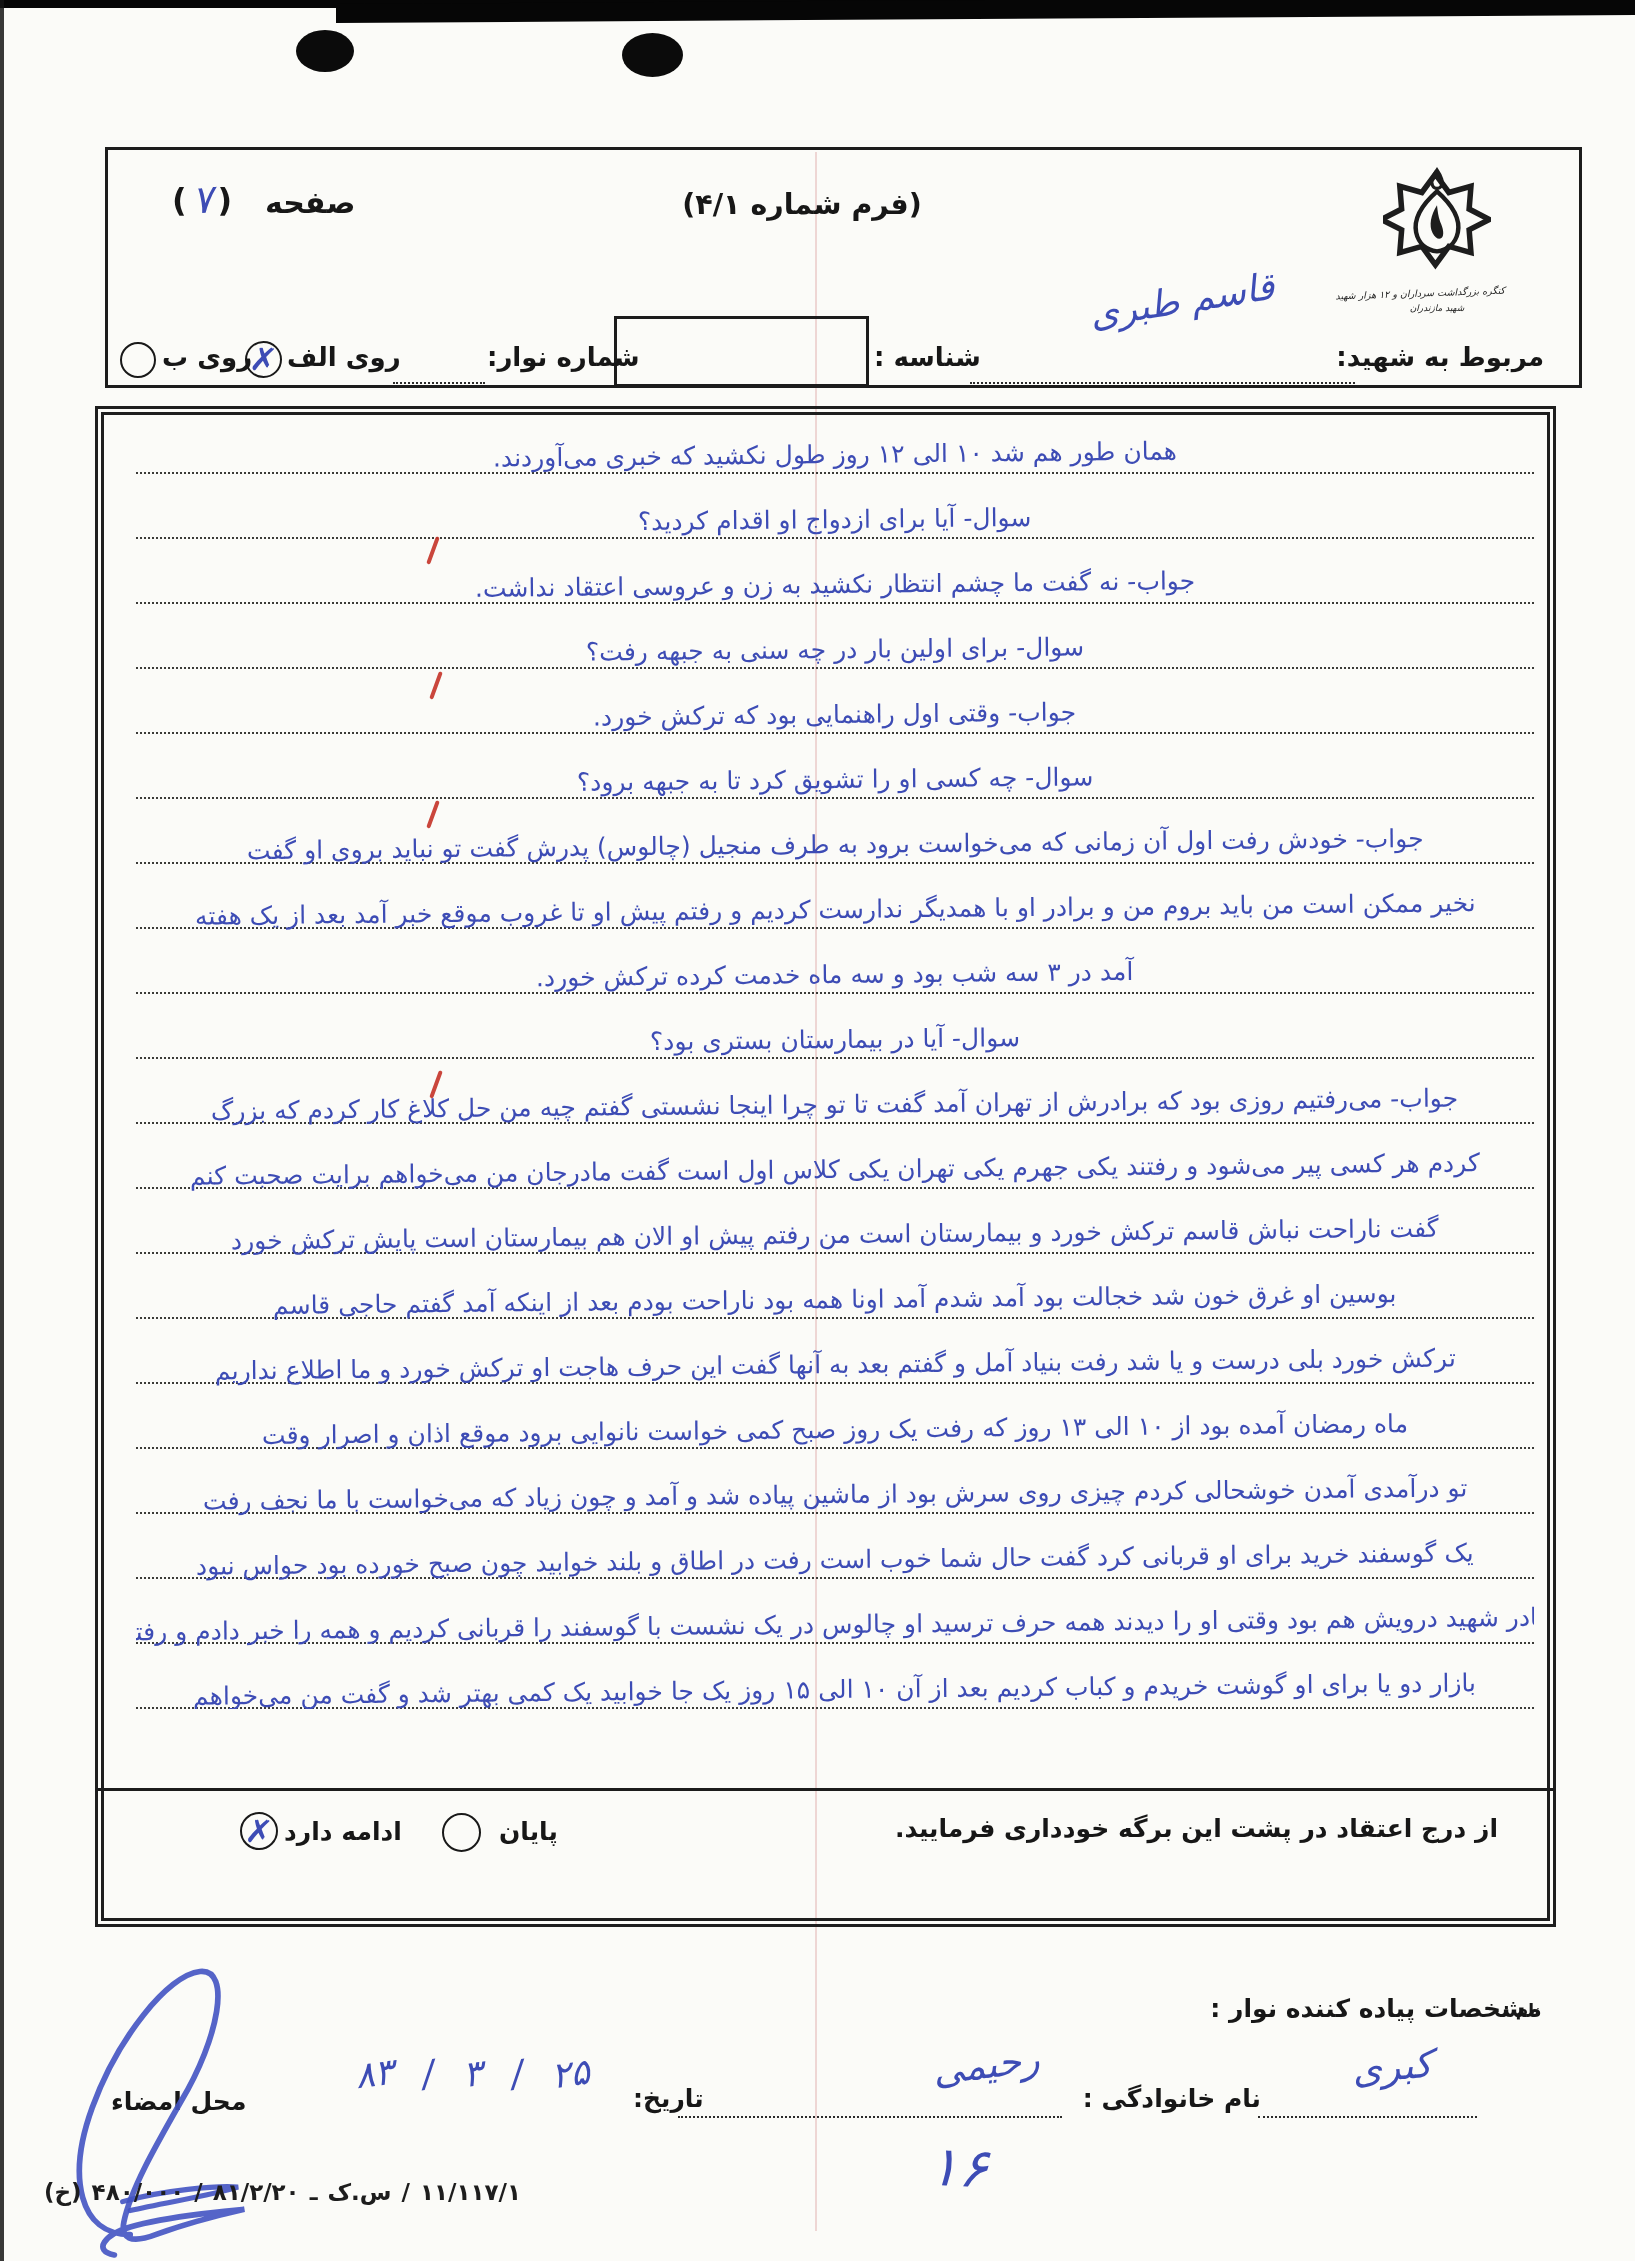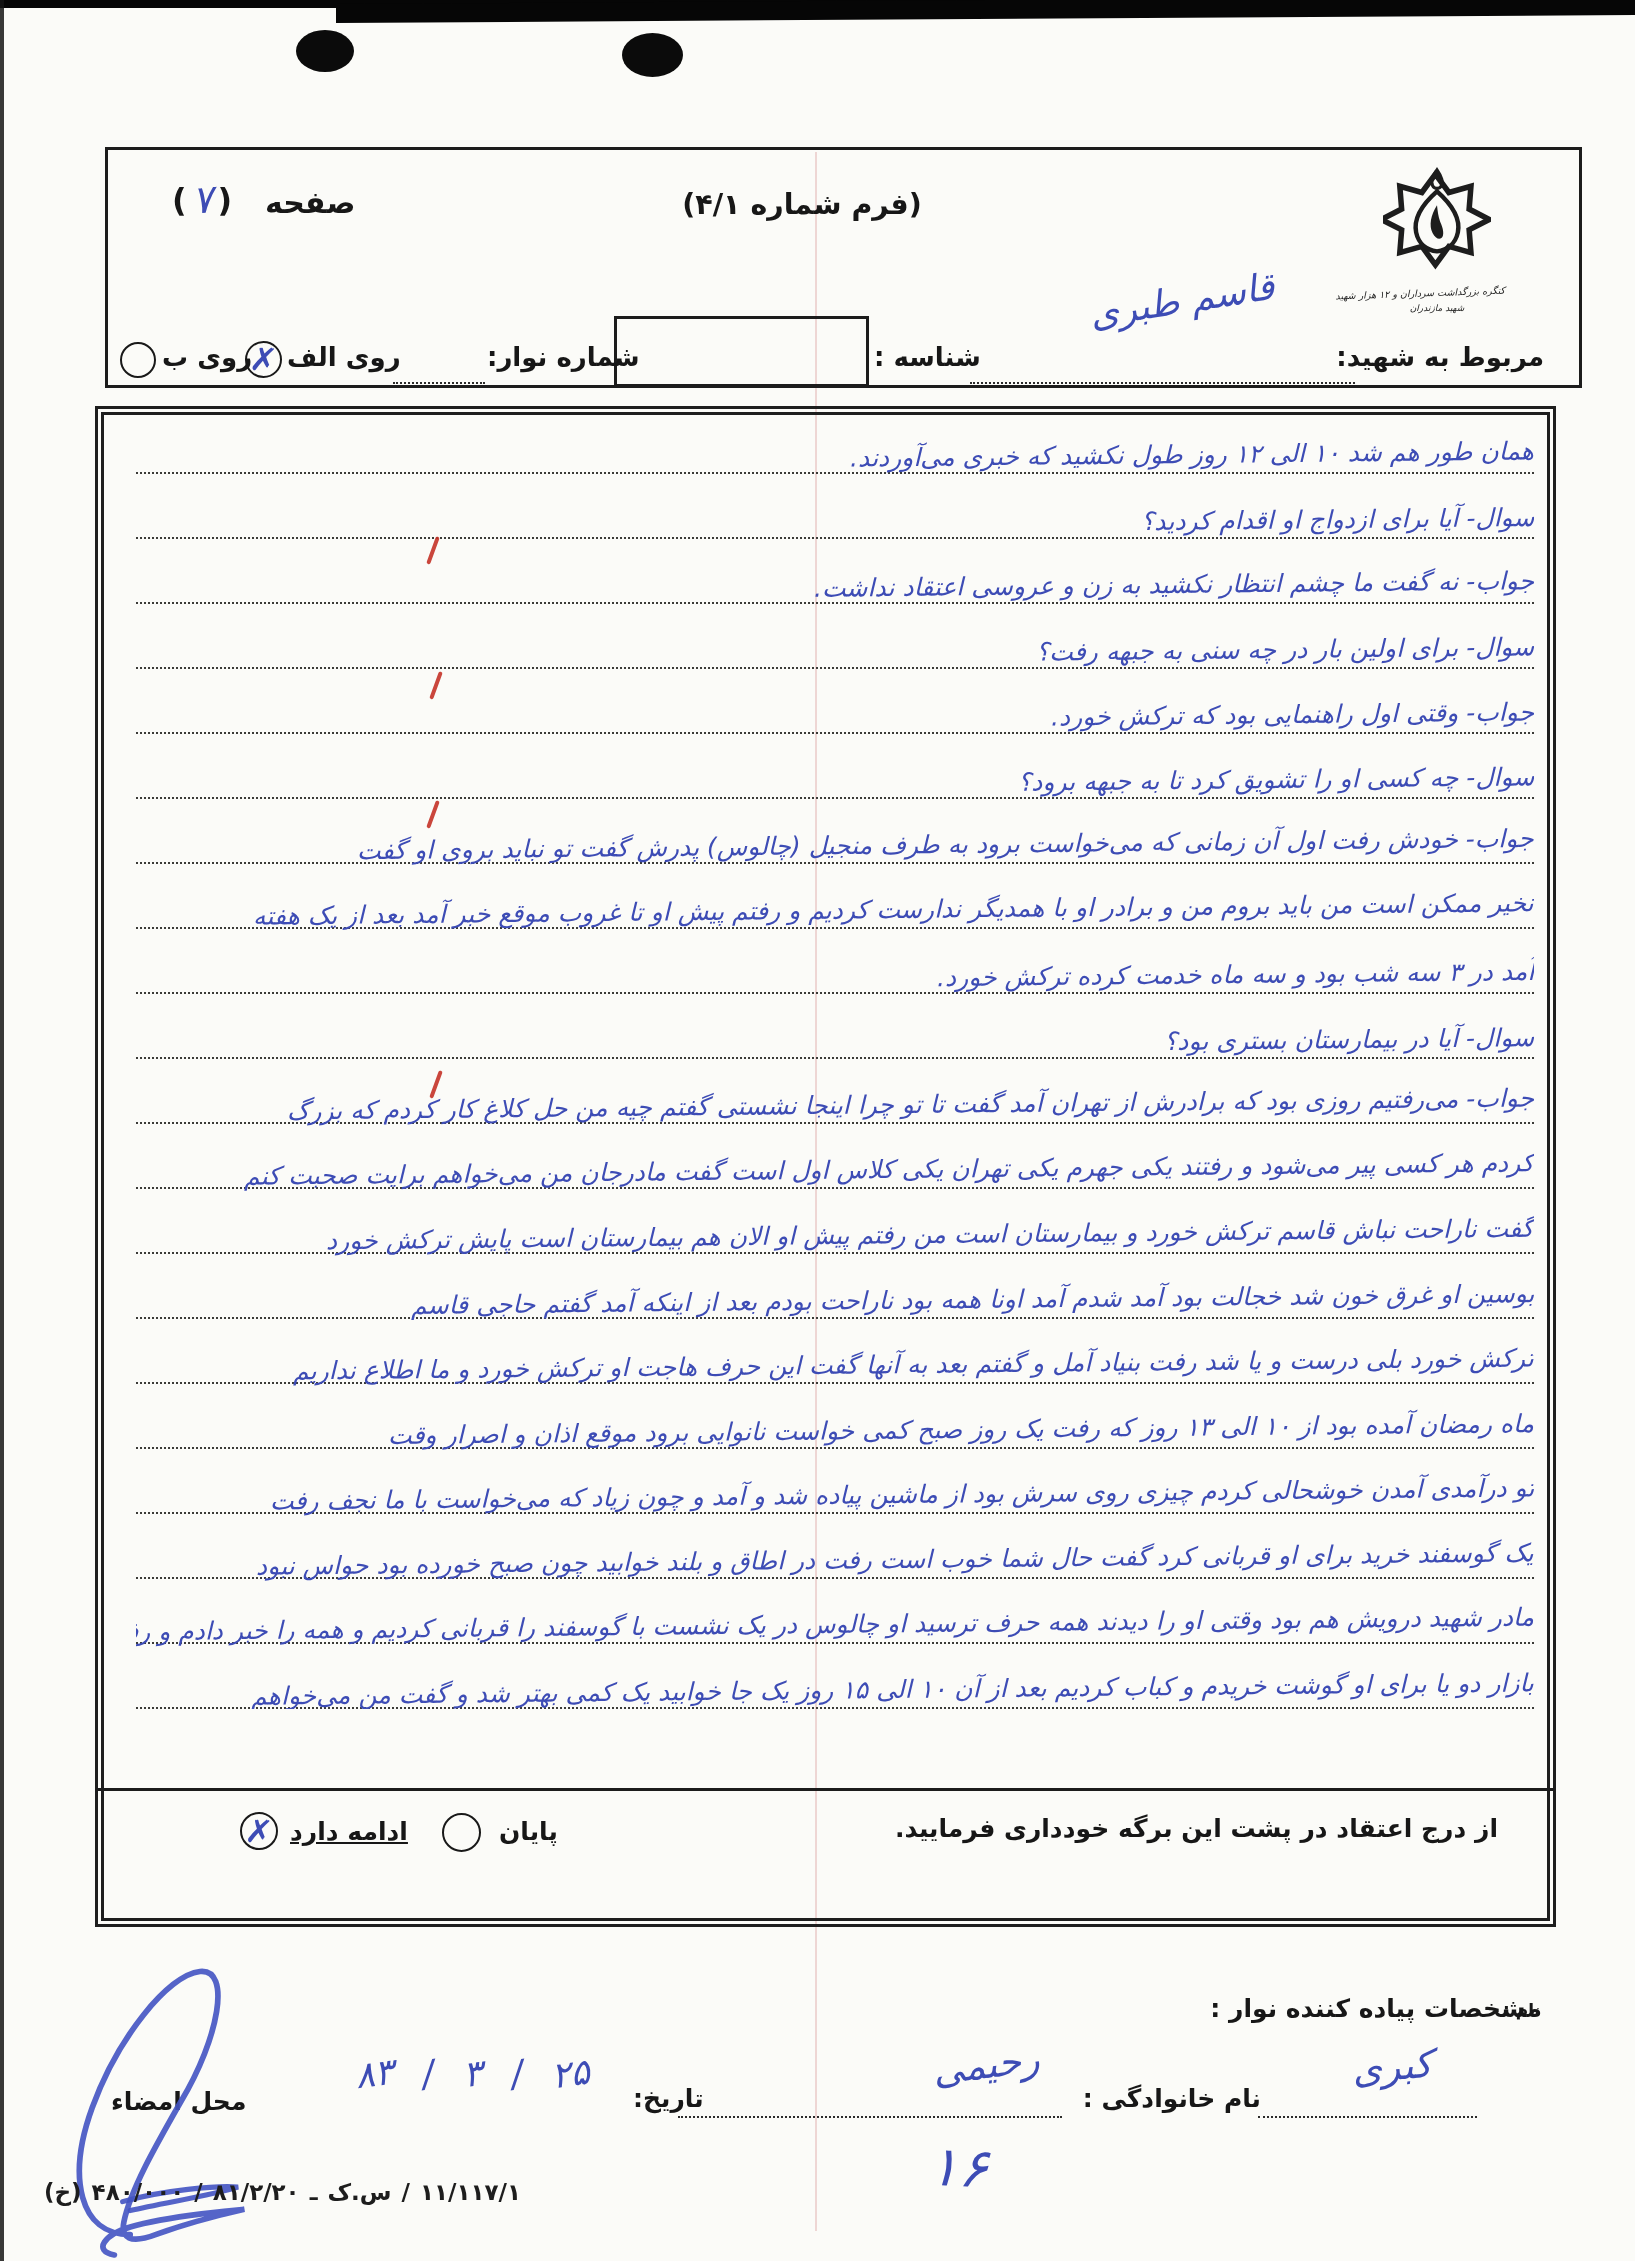--- a/index.html
+++ b/index.html
@@ -31,28 +31,28 @@
   
   .hrow{position:absolute;top:342px;font-size:26px;}
   .dotline{position:absolute;border-bottom:2.5px dotted #2c2c2c;height:0;}
   .shahid-name{position:absolute;left:1033px;top:279px;width:298px;text-align:center;font-size:37px;transform:rotate(-9deg);white-space:nowrap;}
   .id-box{position:absolute;left:614px;top:316px;width:255px;height:71px;border:3.2px solid #1c1c1c;box-sizing:border-box;}
   .ccircle{position:absolute;border:2.5px solid #191919;border-radius:50%;box-sizing:border-box;background:transparent;}
   .xmark{position:absolute;inset:0;display:flex;align-items:center;justify-content:center;color:#3d4cb5;font-size:33px;font-weight:bold;line-height:1;transform:rotate(6deg);}
   
   .main-frame{position:absolute;left:95px;top:406px;width:1461px;height:1521px;border:9.5px double #1e1e1e;box-sizing:border-box;}
   .rows{position:absolute;left:136px;top:409px;width:1398px;overflow:hidden;}
-  .wline{height:65px;display:flex;align-items:flex-end;justify-content:flex-start;border-bottom:2.5px dotted #3b3b38;box-sizing:border-box;
-         font-size:25px;line-height:1.15;white-space:nowrap;color:#3d4cb5;font-style:italic;letter-spacing:0.3px;padding-bottom:1.9px;}
+  .wline{height:65px;display:flex;align-items:flex-end;justify-content:center;border-bottom:2.5px dotted #3b3b38;box-sizing:border-box;
+         font-size:25px;line-height:1.15;white-space:nowrap;color:#3d4cb5;letter-spacing:0.3px;padding-bottom:1.9px;}
   .wline span{transform:rotate(-.6deg);}
   .redmark{position:absolute;width:4.4px;height:29px;background:#c43227;border-radius:2.5px;transform:rotate(20deg);opacity:.9;}
   .separator{position:absolute;left:96px;top:1788px;width:1458px;height:3.2px;background:#1c1c1c;}
   .backnote{position:absolute;right:138px;top:1814px;font-size:25px;}
   .endlbl{position:absolute;left:499px;top:1817px;font-size:25px;}
-  .contlbl{position:absolute;left:290px;top:1817px;font-size:25px;text-decoration:underline;}
+  .contlbl{position:absolute;left:284px;top:1817px;font-size:25px;}
   
   .transcriber-title{position:absolute;right:94px;top:1994px;font-size:25px;}
   .f-name{position:absolute;right:95px;top:2000px;font-size:17px;}
   .f-surname{position:absolute;right:375px;top:2084px;font-size:25px;}
   .f-date{position:absolute;left:593px;top:2084px;font-size:25px;margin-left:40px;}
   .f-sign{position:absolute;left:111px;top:2087px;font-size:25px;}
   .hname1{position:absolute;left:1303px;top:2045px;width:178px;text-align:center;font-size:38px;transform:rotate(-5deg);white-space:nowrap;}
   .hname2{position:absolute;left:913px;top:2043px;width:146px;text-align:center;font-size:38px;transform:rotate(-7deg);white-space:nowrap;}
   .hdate{position:absolute;left:355px;top:2053px;width:235px;display:flex;flex-direction:row;justify-content:space-between;align-items:center;font-size:36px;direction:rtl;}
   .hdate span{display:inline-block;transform:rotate(-8deg);}

